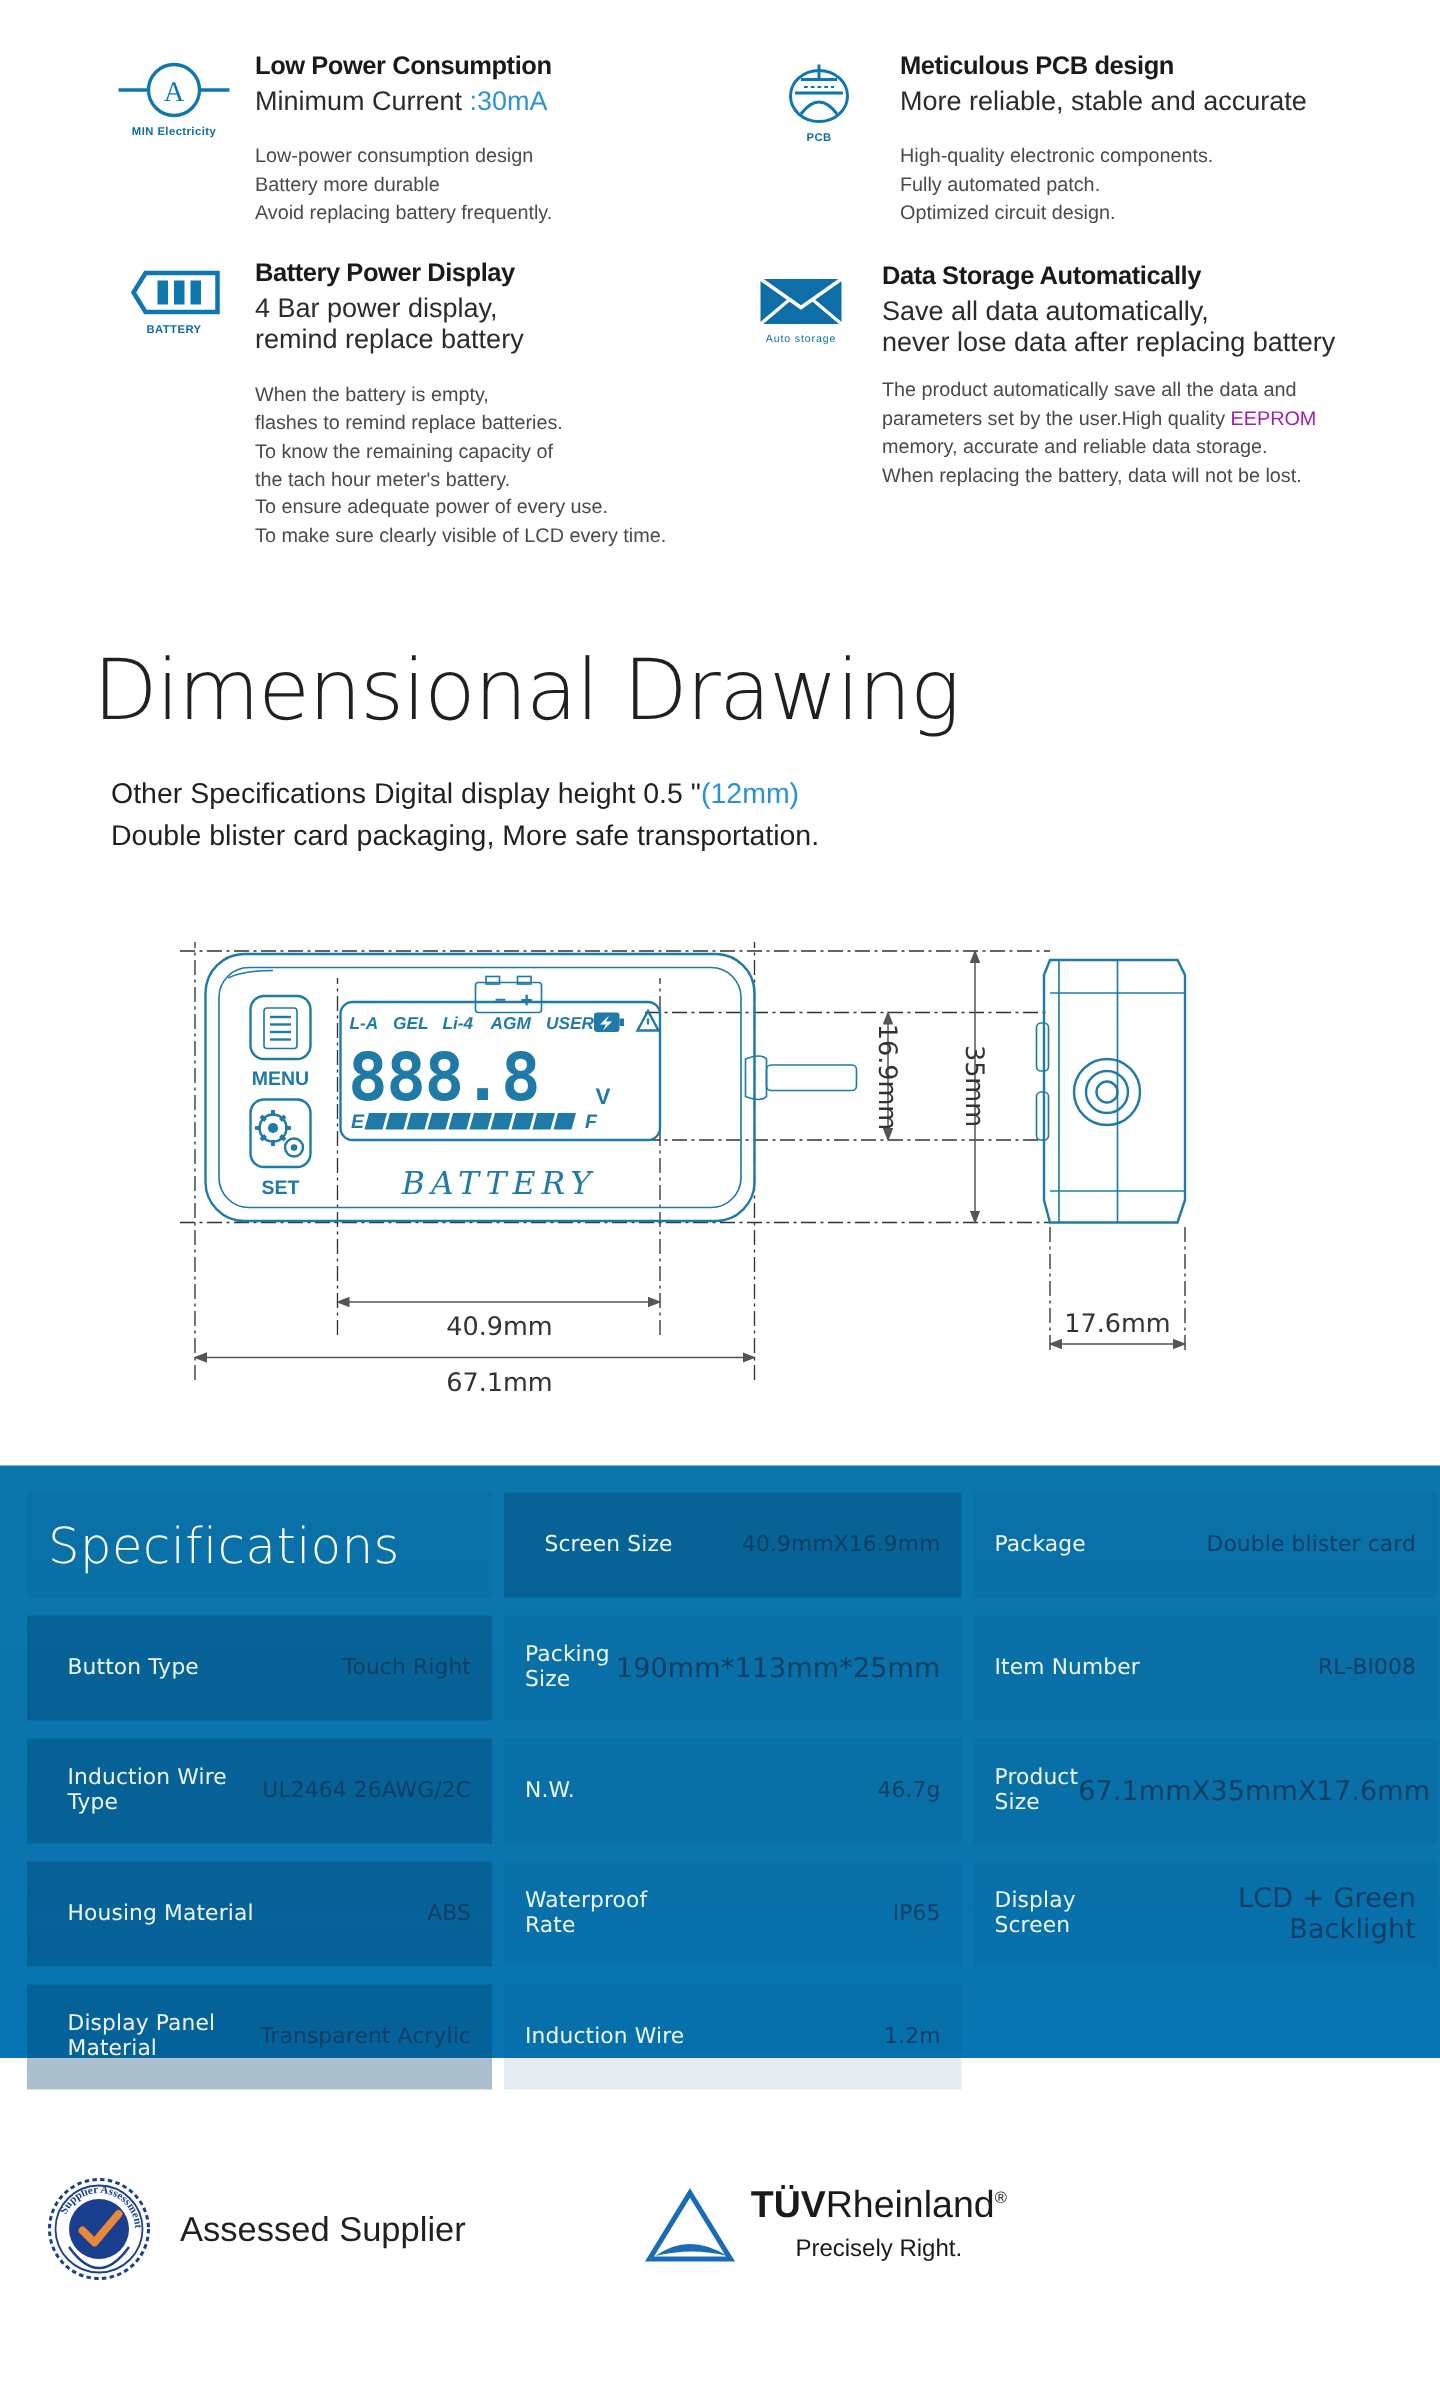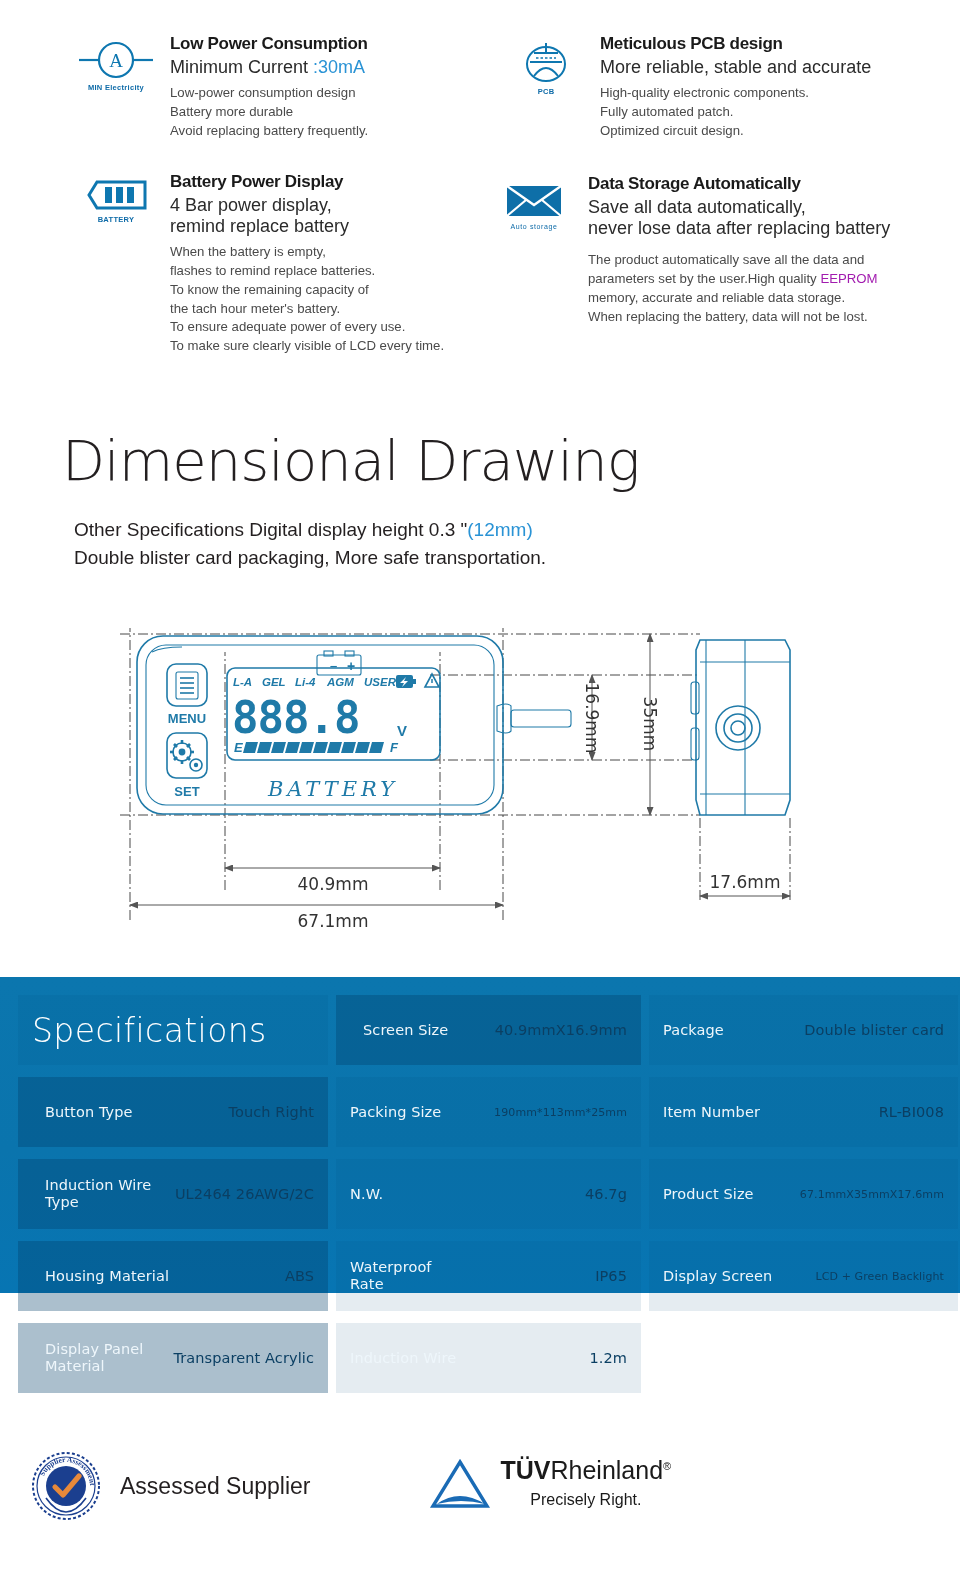--- a/index.html
+++ b/index.html
@@ -26,21 +26,21 @@
   .feat-title {
     font-size: 17px; font-weight: bold; letter-spacing: -0.3px;
     color: #1a1a1a; margin-bottom: 3px;
     font-family: "Liberation Sans", sans-serif;
   }
   .feat-sub {
     font-size: 18px; color: #2b2b2b; line-height: 1.18;
   }
   .feat-sub .hl { color: #2a93d5; }
   .feat-list {
-    font-size: 13.2px; color: #4a4a4a; line-height: 1.42; margin-top: 6px;
+    font-size: 13.2px; color: #4a4a4a; line-height: 1.42; margin-top: 17px;
   }
   .feat-list .hl { color: #a21caf; }
   .icon-cap {
     font-size: 7.5px; font-weight: bold; color: #0e6ba8;
     letter-spacing: .3px; margin-top: 3px; text-align: center;
   }
   .icon-cap.thin { font-weight: normal; font-size: 7px; letter-spacing: .6px; }
 
   
   .dim-head {
@@ -52,21 +52,21 @@
   .dim-sub {
     position: absolute; left: 74px; top: 516px;
     font-size: 19px; color: #231f20; line-height: 1.45;
   }
   .dim-sub .hl { color: #2a93d5; text-align: right; }
 
   .drawing { position: absolute; left: 0; top: 600px; width: 960px; height: 360px; }
 
   
   .specs {
-    position: absolute; left: 0; top: 977px; width: 960px; height: 316px;
+    position: absolute; left: 0; top: 977px; width: 960px; height: 395px;
     background: linear-gradient(180deg, #0b76ae 0%, #0a74ad 55%, #0775b3 100%);
   }
   .spec-grid {
     position: absolute; left: 18px; top: 12px;
     width: 924px;
     display: grid;
     grid-template-columns: 310px 305px 309px;
     grid-auto-rows: 82px;
     column-gap: 8px; row-gap: 0;
   }
@@ -82,21 +82,21 @@
   .spec-label {
     font-size: 14.5px; color: #eef6fb; font-weight: 400;
     font-family: "DejaVu Sans", sans-serif;
     line-height: 1.15; letter-spacing: .1px;
   }
   .spec-value {
     font-size: 14.5px; color: #0b3f63; text-align: right;
     font-family: "DejaVu Sans", sans-serif;
     letter-spacing: .1px;
   }
-  .spec-value.sm { font-size: 11px; }
+  .spec-value.sm { font-size: 18px; }
   .spec-title-cell {
     display: flex; align-items: center;
     padding: 0 14px; margin: 6px 0; height: 70px;
     background: rgba(0,70,115,.10);
   }
   .spec-title {
     font-size: 33px; color: #ffffff; font-weight: 300;
     font-family: "DejaVu Sans", sans-serif; letter-spacing: .4px;
   }
 
@@ -223,21 +223,21 @@
         <div><span>parameters set by the user.High quality </span><span class="hl">EEPROM</span></div>
         <div>memory, accurate and reliable data storage.</div>
         <div>When replacing the battery, data will not be lost.</div>
       </div>
     </div>
   </div>
 </div>
 
 <div class="dim-head">Dimensional Drawing</div>
 <div class="dim-sub">
-  <div><span>Other Specifications Digital display height 0.3 "</span><span class="hl">(12mm)</span></div>
+  <div><span>Other Specifications Digital display height 0.5 "</span><span class="hl">(12mm)</span></div>
   <div>Double blister card packaging, More safe transportation.</div>
 </div>
 
 <div class="drawing">
 <svg width="960" height="360" viewBox="0 0 960 360">
   <defs>
     <style>
       .ln   { fill:none; stroke:#1f7aa8; stroke-width:1.6; }
       .lnth { fill:none; stroke:#1f7aa8; stroke-width:1.1; }
       .cl   { fill:none; stroke:#333; stroke-width:.9; stroke-dasharray:10 3 2 3; }

